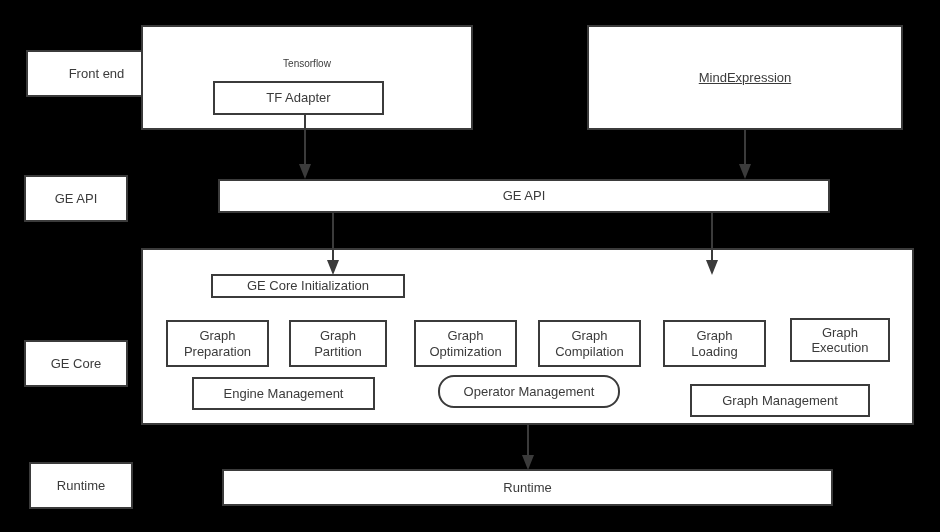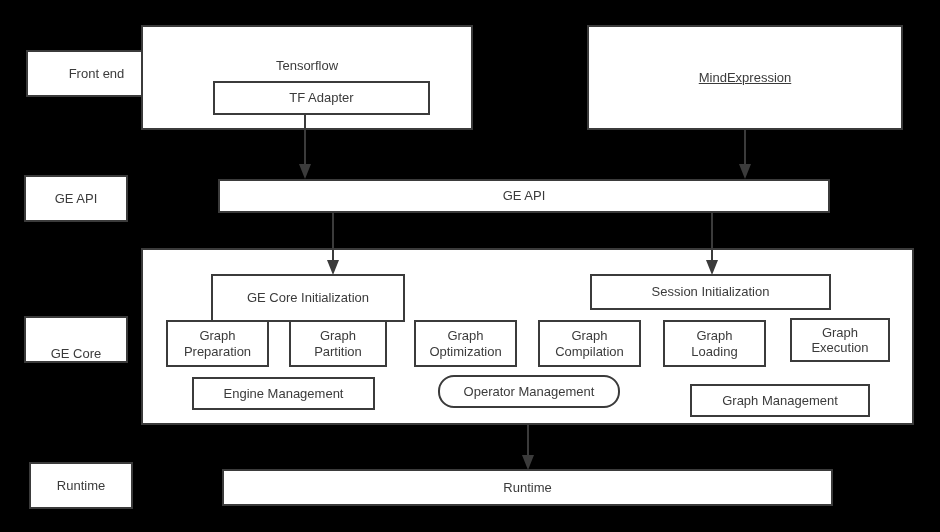--- a/index.html
+++ b/index.html
@@ -32,70 +32,67 @@
   .container-box {
     align-items: flex-start;
     justify-content: flex-start;
   }
   .group-title {
     position: absolute;
     left: 0;
     right: 0;
     text-align: center;
     color: #3b3b3b;
-    font-size: 13px;
+    font-size: 10px;
   }
   .arrow {
     position: absolute;
   }
   .arrow svg { display: block; }
 </style>
 </head>
 <body>
 
 <div id="canvas">
 
   <div class="box" style="left:26px; top:50px; width:117px; height:47px;padding-left:24px;">
     <span>Front end</span>
   </div>
 
   <div class="box" style="left:24px; top:175px; width:104px; height:47px;">
     <span>GE API</span>
   </div>
 
-  <div class="box" style="left:24px; top:316px; width:104px; height:47px;align-items:flex-end;">
+  <div class="box" style="left:24px; top:340px; width:104px; height:47px;">
     <span>GE Core</span>
   </div>
 
   <div class="box" style="left:29px; top:462px; width:104px; height:47px;">
     <span>Runtime</span>
   </div>
 
   <div class="box container-box" style="left:141px; top:25px; width:332px; height:105px;">
     <div class="group-title" style="top:31px;">Tensorflow</div>
   </div>
-  <div class="box" style="left:213px; top:81px; width:217px; height:34px;">
+  <div class="box" style="left:213px; top:81px; width:171px; height:34px;">
     <span>TF Adapter</span>
   </div>
 
   <div class="box" style="left:587px; top:25px; width:316px; height:105px;text-decoration:underline;">
     <span>MindExpression</span>
   </div>
 
   <div class="box" style="left:218px; top:179px; width:612px; height:34px;">
     <span>GE API</span>
   </div>
 
   <div class="box container-box" style="left:141px; top:248px; width:773px; height:177px;"></div>
 
-  <div class="box" style="left:211px; top:274px; width:194px; height:48px;">
+  <div class="box" style="left:211px; top:274px; width:194px; height:24px;">
     <span>GE Core Initialization</span>
-  </div>
-  <div class="box" style="left:590px; top:274px; width:241px; height:36px;">
-    <span>Session Initialization</span>
   </div>
 
   <div class="box" style="left:166px; top:320px; width:103px; height:47px;">
     <span>Graph
 Preparation</span>
   </div>
   <div class="box" style="left:289px; top:320px; width:98px; height:47px;">
     <span>Graph
 Partition</span>
   </div>

